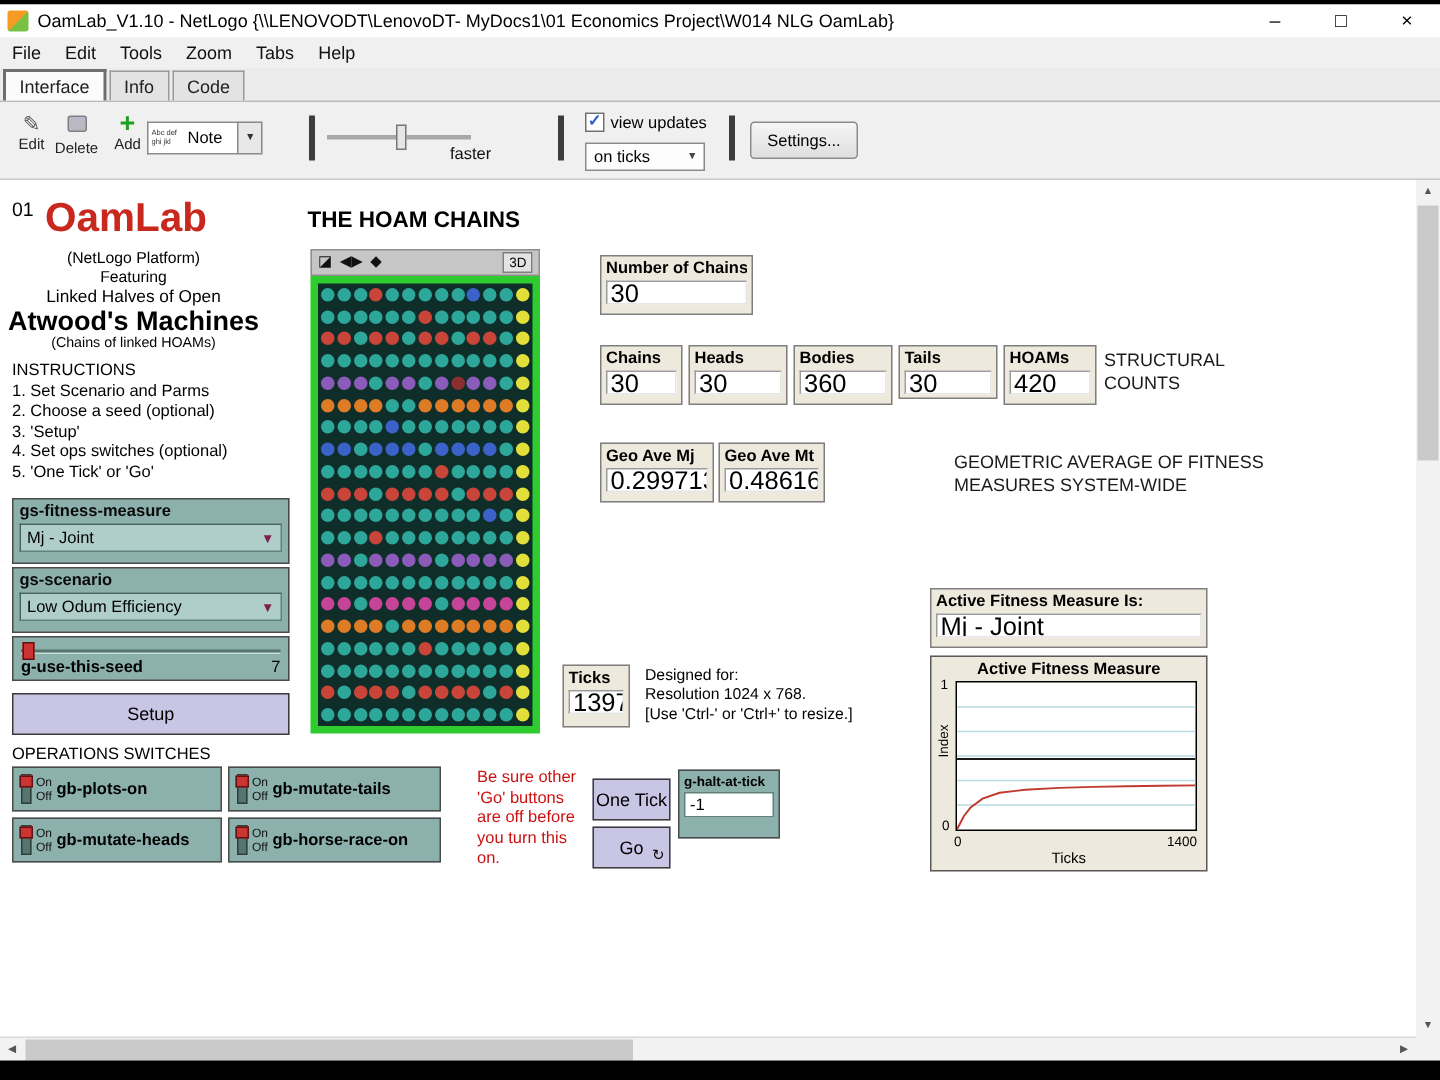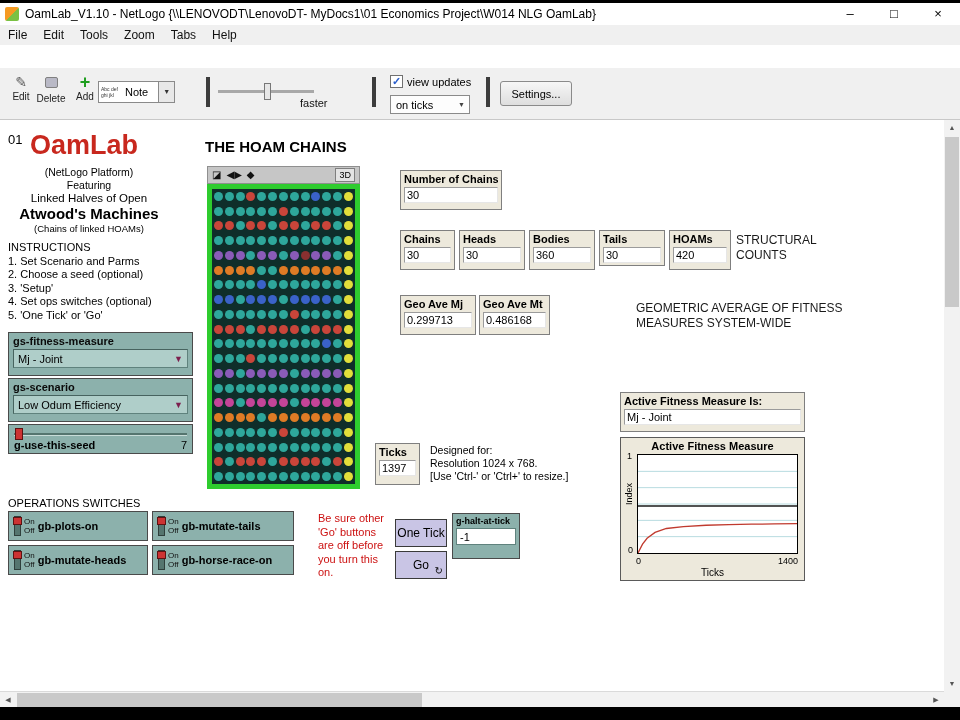--- a/index.html
+++ b/index.html
@@ -44,21 +44,21 @@
   .selarrow{font-size:7px;color:#444}
   .settingsbtn{position:absolute;left:500px;top:13px;width:72px;height:25px;background:linear-gradient(#F6F6F6,#DEDEDE);border:1px solid #8A8A8A;border-radius:3px;font-size:11px;display:flex;align-items:center;justify-content:center}
 
   .main{position:absolute;top:120px;left:0;width:944px;height:571px;background:#FFF;overflow:hidden}
   .t{position:absolute;font-size:11px;color:#000}
   .corner01{font-size:13px}
   .oamlab{position:absolute;color:#C8281E;font-size:27px;font-weight:bold}
   .centerblock{position:absolute;text-align:center;color:#000}
   .cb-small{font-size:10.5px;line-height:13px}
   .cb-mid{font-size:11.5px;line-height:13px}
-  .cb-big{font-size:15px;font-weight:bold;line-height:18px}
+  .cb-big{font-size:18px;font-weight:bold;line-height:18px}
   .cb-tiny{font-size:9.5px;line-height:12px}
   .instr{position:absolute;font-size:11px;line-height:13.4px;color:#000}
 
   .chooser{position:absolute;background:#8CB1AC;border:1px solid #4A4A4A;padding:2px 4px}
   .clabel{font-size:11px;font-weight:bold;color:#0A0A0A;white-space:nowrap;overflow:hidden}
   .csel{margin-top:2px;height:19px;background:#AFCEC9;border:1px solid #5F827D;border-top-color:#47635F;border-left-color:#47635F;display:flex;align-items:center;justify-content:space-between;padding:0 4px;font-size:11px}
   .tri{color:#7C1F4E;font-size:9px}
 
   .nslider{position:absolute;background:#8CB1AC;border:1px solid #4A4A4A}
   .strack{position:absolute;left:5px;right:5px;top:8px;height:3px;background:#55756F;border-bottom:1px solid #C8DCD8}
@@ -80,21 +80,21 @@
   .vicon{font-size:10px;line-height:10px;color:#111}
   .v3d{margin-left:auto;background:#E3E3E3;border:1px solid #7F7F7F;font-size:9px;line-height:12px;padding:0 3px}
   .view-frame{height:305px;background:#2ECC2E;padding:5px}
   .view-dots{width:100%;height:100%;background:#0F2E2A;display:flex;flex-direction:column;justify-content:space-evenly}
   .dot-row{display:flex;justify-content:space-evenly;align-items:center;flex:1}
   .dot{width:9px;height:9px;border-radius:50%;flex:none}
 
   .h1{position:absolute;font-size:15px;font-weight:bold;color:#000;white-space:nowrap}
   .monitor{position:absolute;background:#EDE9DC;border:1px solid #7F7F7F;padding:2px 3px}
   .mlabel{font-size:11px;font-weight:bold;white-space:nowrap;overflow:hidden}
-  .mvalue{margin-top:2px;height:16px;background:#FFF;border:1px solid #9B9B9B;border-right-color:#E6E6E6;border-bottom-color:#E6E6E6;font-size:11px;line-height:15px;padding:0 2px;white-space:nowrap;overflow:hidden}
+  .mvalue{margin-top:2px;height:16px;background:#FFF;border:1px solid #9B9B9B;border-right-color:#E6E6E6;border-bottom-color:#E6E6E6;font-size:17px;line-height:15px;padding:0 2px;white-space:nowrap;overflow:hidden}
   .mvalue.sm{font-size:10px}
   .caption{position:absolute;font-size:12px;line-height:15px;color:#1A1A1A;white-space:pre-line}
   .rednote{position:absolute;color:#CC1111;font-size:11px;line-height:13.5px}
   .prenote{position:absolute;font-size:10.5px;line-height:13px;color:#000;white-space:pre-line}
   .inputw{position:absolute;background:#8CB1AC;border:1px solid #4A4A4A;padding:2px 3px}
   .inlabel{font-size:9px;font-weight:bold;white-space:nowrap}
   .invalue{margin-top:2px;height:17px;background:#FFF;border:1px solid #5F827D;font-size:11px;line-height:16px;padding:0 3px}
 
   .plot{position:absolute;left:620px;top:317px;width:185px;height:144px;background:#EDE9DC;border:1px solid #5A5A5A}
   .ptitle{position:absolute;top:2px;left:0;right:0;text-align:center;font-size:11px;font-weight:bold}
@@ -134,20 +134,25 @@
 
   <div class="menubar">
     <span class="menuitem">File</span>
     <span class="menuitem">Edit</span>
     <span class="menuitem">Tools</span>
     <span class="menuitem">Zoom</span>
     <span class="menuitem">Tabs</span>
     <span class="menuitem">Help</span>
   </div>
 
+  <div class="tabbar">
+    <span class="tab active">Interface</span>
+    <span class="tab">Info</span>
+    <span class="tab">Code</span>
+  </div>
 
   <div class="toolbar">
     <div class="toolbtn" style="left:6px">
       <span class="ticon">✎</span>
       <span class="tlabel">Edit</span>
     </div>
     <div class="toolbtn" style="left:36px">
       <span class="del-icon"></span>
       <span class="tlabel">Delete</span>
     </div>
@@ -219,20 +224,21 @@
 
     <div class="nslider" style="left:8px;top:304px;width:185px;height:30px">
       <div class="strack"></div>
       <div class="shandle"></div>
       <div class="srow">
         <span class="sname">g-use-this-seed</span>
         <span>7</span>
       </div>
     </div>
 
+    <div class="btn" style="left:8px;top:342px;width:185px;height:28px">Setup</div>
 
     <div class="t" style="left:8px;top:377px">OPERATIONS SWITCHES</div>
 
     <div class="switch" style="left:8px;top:391px;width:140px;height:30px">
       <div class="sw-track">
           <div class="sw-handle"></div>
         </div>
       <div class="sw-labels">
         <span>On</span>
         <span>Off</span>

